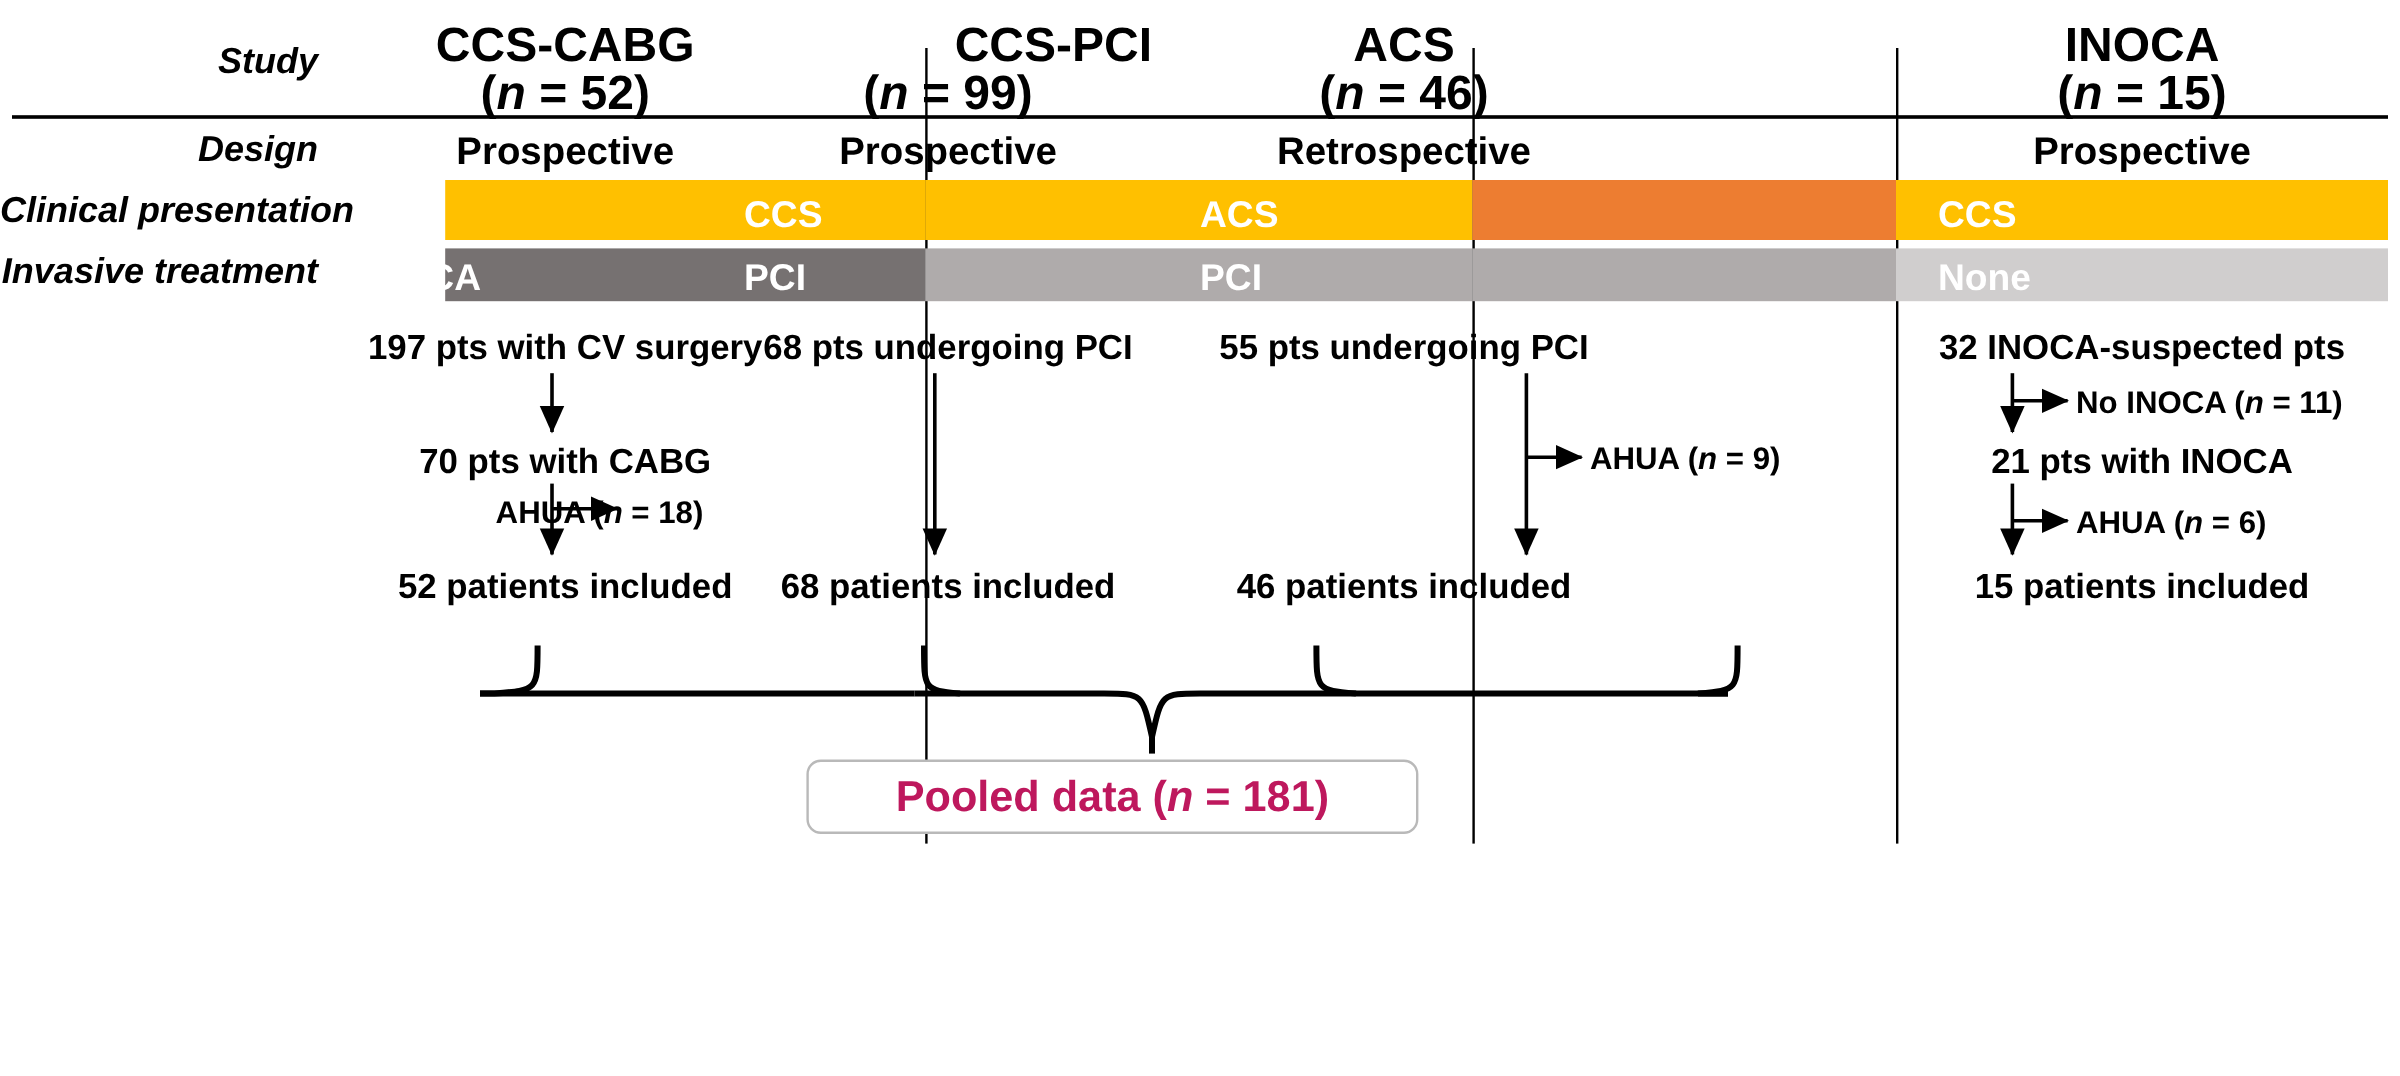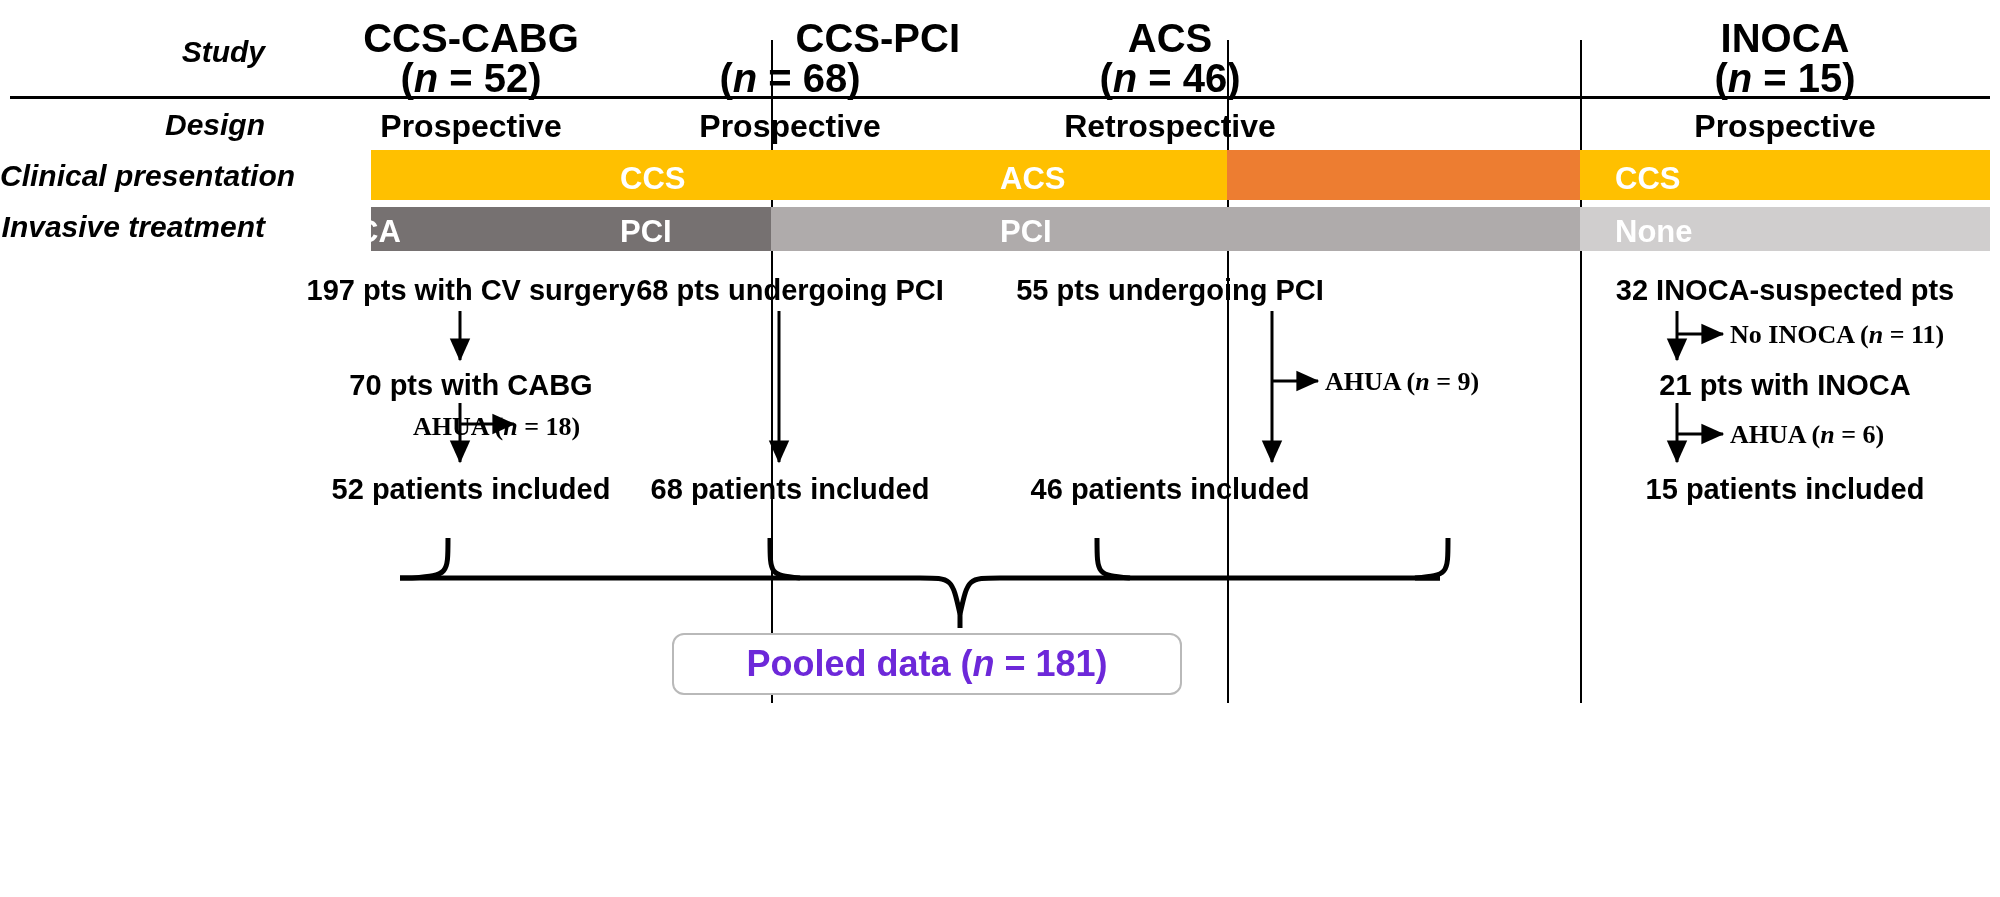--- a/index.html
+++ b/index.html
@@ -38,32 +38,32 @@
 
   
   .flowtop{
     position:absolute;text-align:center;white-space:nowrap;
     font-weight:bold;font-size:29px;color:#000;
   }
   .flowside{
     position:absolute;text-align:left;white-space:nowrap;
     font-size:26px;color:#000;
   }
-  .flowside.b{font-weight:bold;font-family:Liberation Serif, serif;}
+  .flowside.b{font-weight:bold;}
 
   
   .it{font-style:italic;}
 
   
   .pooledbox{
     position:absolute;border:2px solid #b9b9b9;border-radius:12px;
     background:#ffffff;display:flex;align-items:center;justify-content:center;
     box-sizing:border-box;
   }
-  .pooledtext{font-weight:bold;font-size:36px;color:#6d28d9;white-space:nowrap;}
+  .pooledtext{font-weight:bold;font-size:36px;color:#be185d;white-space:nowrap;}
 
   svg.overlay{position:absolute;left:0;top:0;width:2000px;height:897px;
     pointer-events:none;overflow:visible;}
 </style>
 </head>
 <body>
 
 <div id="stage">
 
   <div class="rowlabel" style="left:0;top:35px;width:265px;">Study</div>
@@ -81,21 +81,21 @@
   <div class="vdiv" style="left:1227px;top:40px;height:663px;"></div>
   <div class="vdiv" style="left:1580px;top:40px;height:663px;"></div>
 
   <div class="cell studyhead" style="left:301px;top:18px;width:340px;">CCS-CABG</div>
   <div class="cell studyhead" style="left:301px;top:58px;width:340px;">
     <span>(</span><span class="it">n</span><span> = </span><span>52</span><span>)</span>
   </div>
 
   <div class="cell studyhead" style="left:620px;top:18px;width:340px;text-align:right;">CCS-PCI</div>
   <div class="cell studyhead" style="left:620px;top:58px;width:340px;">
-    <span>(</span><span class="it">n</span><span> = </span><span>68</span><span>)</span>
+    <span>(</span><span class="it">n</span><span> = </span><span>99</span><span>)</span>
   </div>
 
   <div class="cell studyhead" style="left:1000px;top:18px;width:340px;">ACS</div>
   <div class="cell studyhead" style="left:1000px;top:58px;width:340px;">
     <span>(</span><span class="it">n</span><span> = </span><span>46</span><span>)</span>
   </div>
 
   <div class="cell studyhead" style="left:1615px;top:18px;width:340px;">INOCA</div>
   <div class="cell studyhead" style="left:1615px;top:58px;width:340px;">
     <span>(</span><span class="it">n</span><span> = </span><span>15</span><span>)</span>

